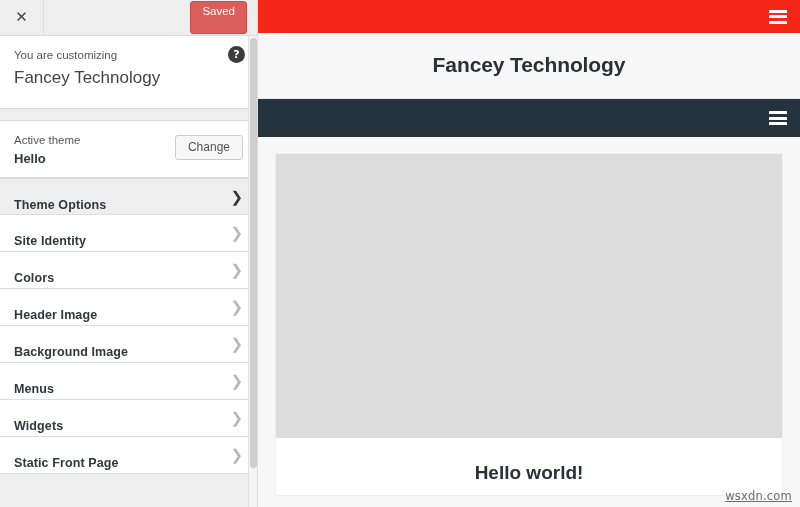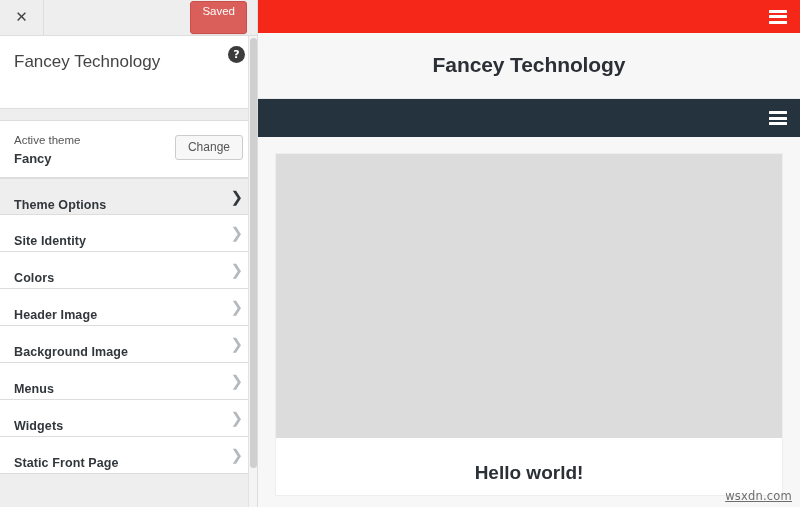--- a/index.html
+++ b/index.html
@@ -300,30 +300,31 @@
 
     <div class="cz-header">
       <div class="cz-close">
         <span class="glyph">✕</span>
       </div>
       <div class="cz-header-spacer"></div>
       <button class="cz-saved">Saved</button>
     </div>
 
     <div class="cz-info">
+      <div class="cz-info-label">You are customizing</div>
       <div class="cz-info-title">Fancey Technology</div>
       <div class="cz-help">?</div>
     </div>
 
     <div class="cz-strip"></div>
 
     <div class="cz-theme">
       <div class="cz-theme-text">
         <div class="cz-theme-label">Active theme</div>
-        <div class="cz-theme-name">Fancy</div>
+        <div class="cz-theme-name">Hello</div>
       </div>
       <button class="cz-change">Change</button>
     </div>
 
     <div class="cz-list">
       <div class="cz-item is-active">
         <span class="cz-item-label">Theme Options</span>
         <span class="cz-chev">❯</span>
       </div>
       <div class="cz-item">

